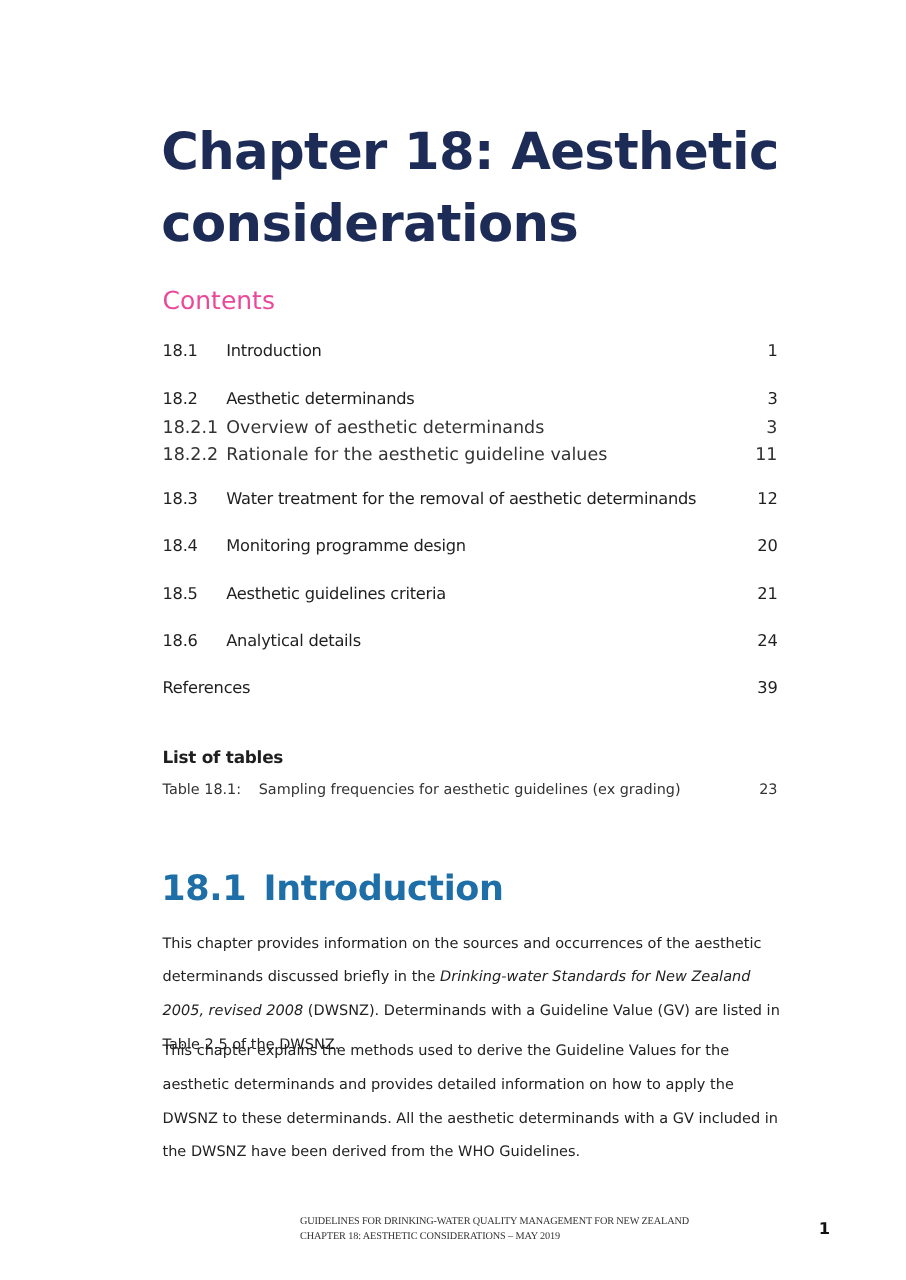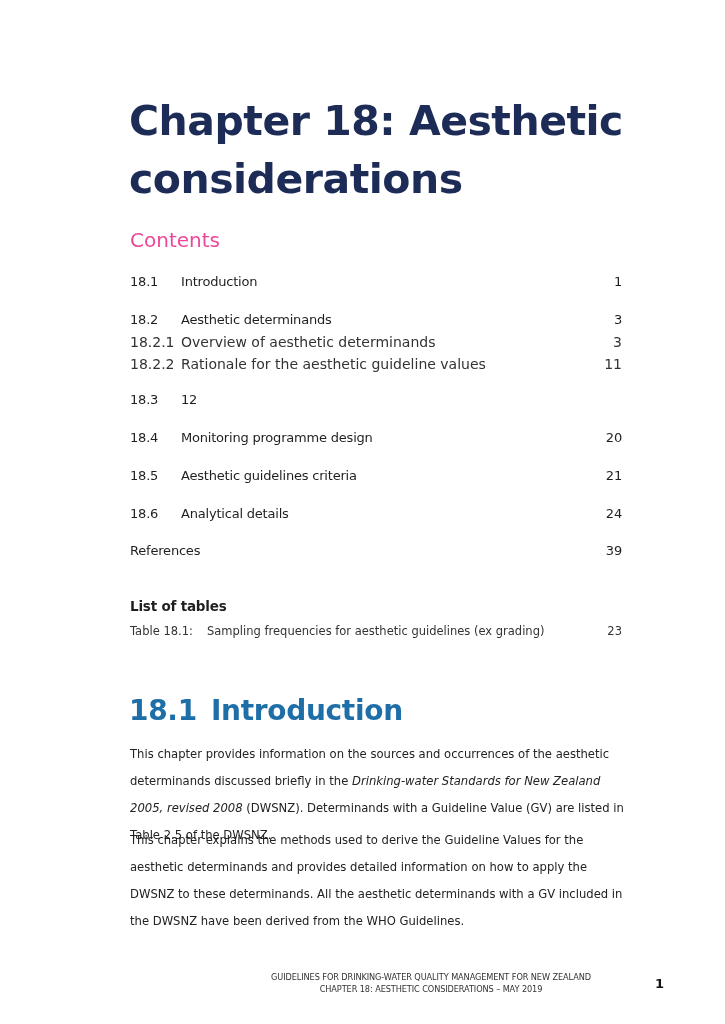--- a/index.html
+++ b/index.html
@@ -23,22 +23,22 @@
     .lvl2 .toc-num { width: 51px; }
     .lot-heading { position: absolute; left: 130px; top: 598px; font-size: 13.5px; font-weight: bold; margin: 0; letter-spacing: -0.2px; }
     .lot-row { position: absolute; left: 130px; top: 624px; width: 492px; display: flex; font-size: 11.5px; color: #333; }
     .lot-num { width: 77px; flex: none; }
     .lot-label { flex: 1; }
     .section-heading { position: absolute; left: 129px; top: 694px; margin: 0; font-weight: bold;
       font-size: 28px; color: #1e6fa8; letter-spacing: -0.3px; }
     .section-heading .sec-num { margin-right: 14px; }
     .para { position: absolute; left: 130px; width: 500px; margin: 0; font-size: 11.6px; line-height: 27px; color: #222; }
     .para em { font-style: italic; }
-    .footer { position: absolute; left: 240px; top: 971px; width: 382px; text-align: center;
-      font-size: 8.2px; line-height: 12px; color: #333; letter-spacing: -0.1px; }
+    .footer { position: absolute; left: 240px; top: 971px; width: 382px; text-align: left;
+      font-size: 8.2px; line-height: 12px; color: #333; letter-spacing: -0.1px; font-family: Liberation Serif, serif; }
     .page-number { position: absolute; left: 655px; top: 976px; font-size: 13px; font-weight: bold; color: #111; }
   </style>
 </head>
 <body>
 
 <div class="page">
 
   <h1 class="chapter-title">Chapter 18: Aesthetic considerations</h1>
 
   <h2 class="contents-heading">Contents</h2>
@@ -58,20 +58,21 @@
     <span class="toc-label">Overview of aesthetic determinands</span>
     <span class="toc-page">3</span>
   </div>
   <div class="toc-row lvl2" style="top:356px">
     <span class="toc-num">18.2.2</span>
     <span class="toc-label">Rationale for the aesthetic guideline values</span>
     <span class="toc-page">11</span>
   </div>
   <div class="toc-row lvl1" style="top:392px">
     <span class="toc-num">18.3</span>
+    <span class="toc-label">Water treatment for the removal of aesthetic determinands</span>
     <span class="toc-page">12</span>
   </div>
   <div class="toc-row lvl1" style="top:430px">
     <span class="toc-num">18.4</span>
     <span class="toc-label">Monitoring programme design</span>
     <span class="toc-page">20</span>
   </div>
   <div class="toc-row lvl1" style="top:468px">
     <span class="toc-num">18.5</span>
     <span class="toc-label">Aesthetic guidelines criteria</span>

